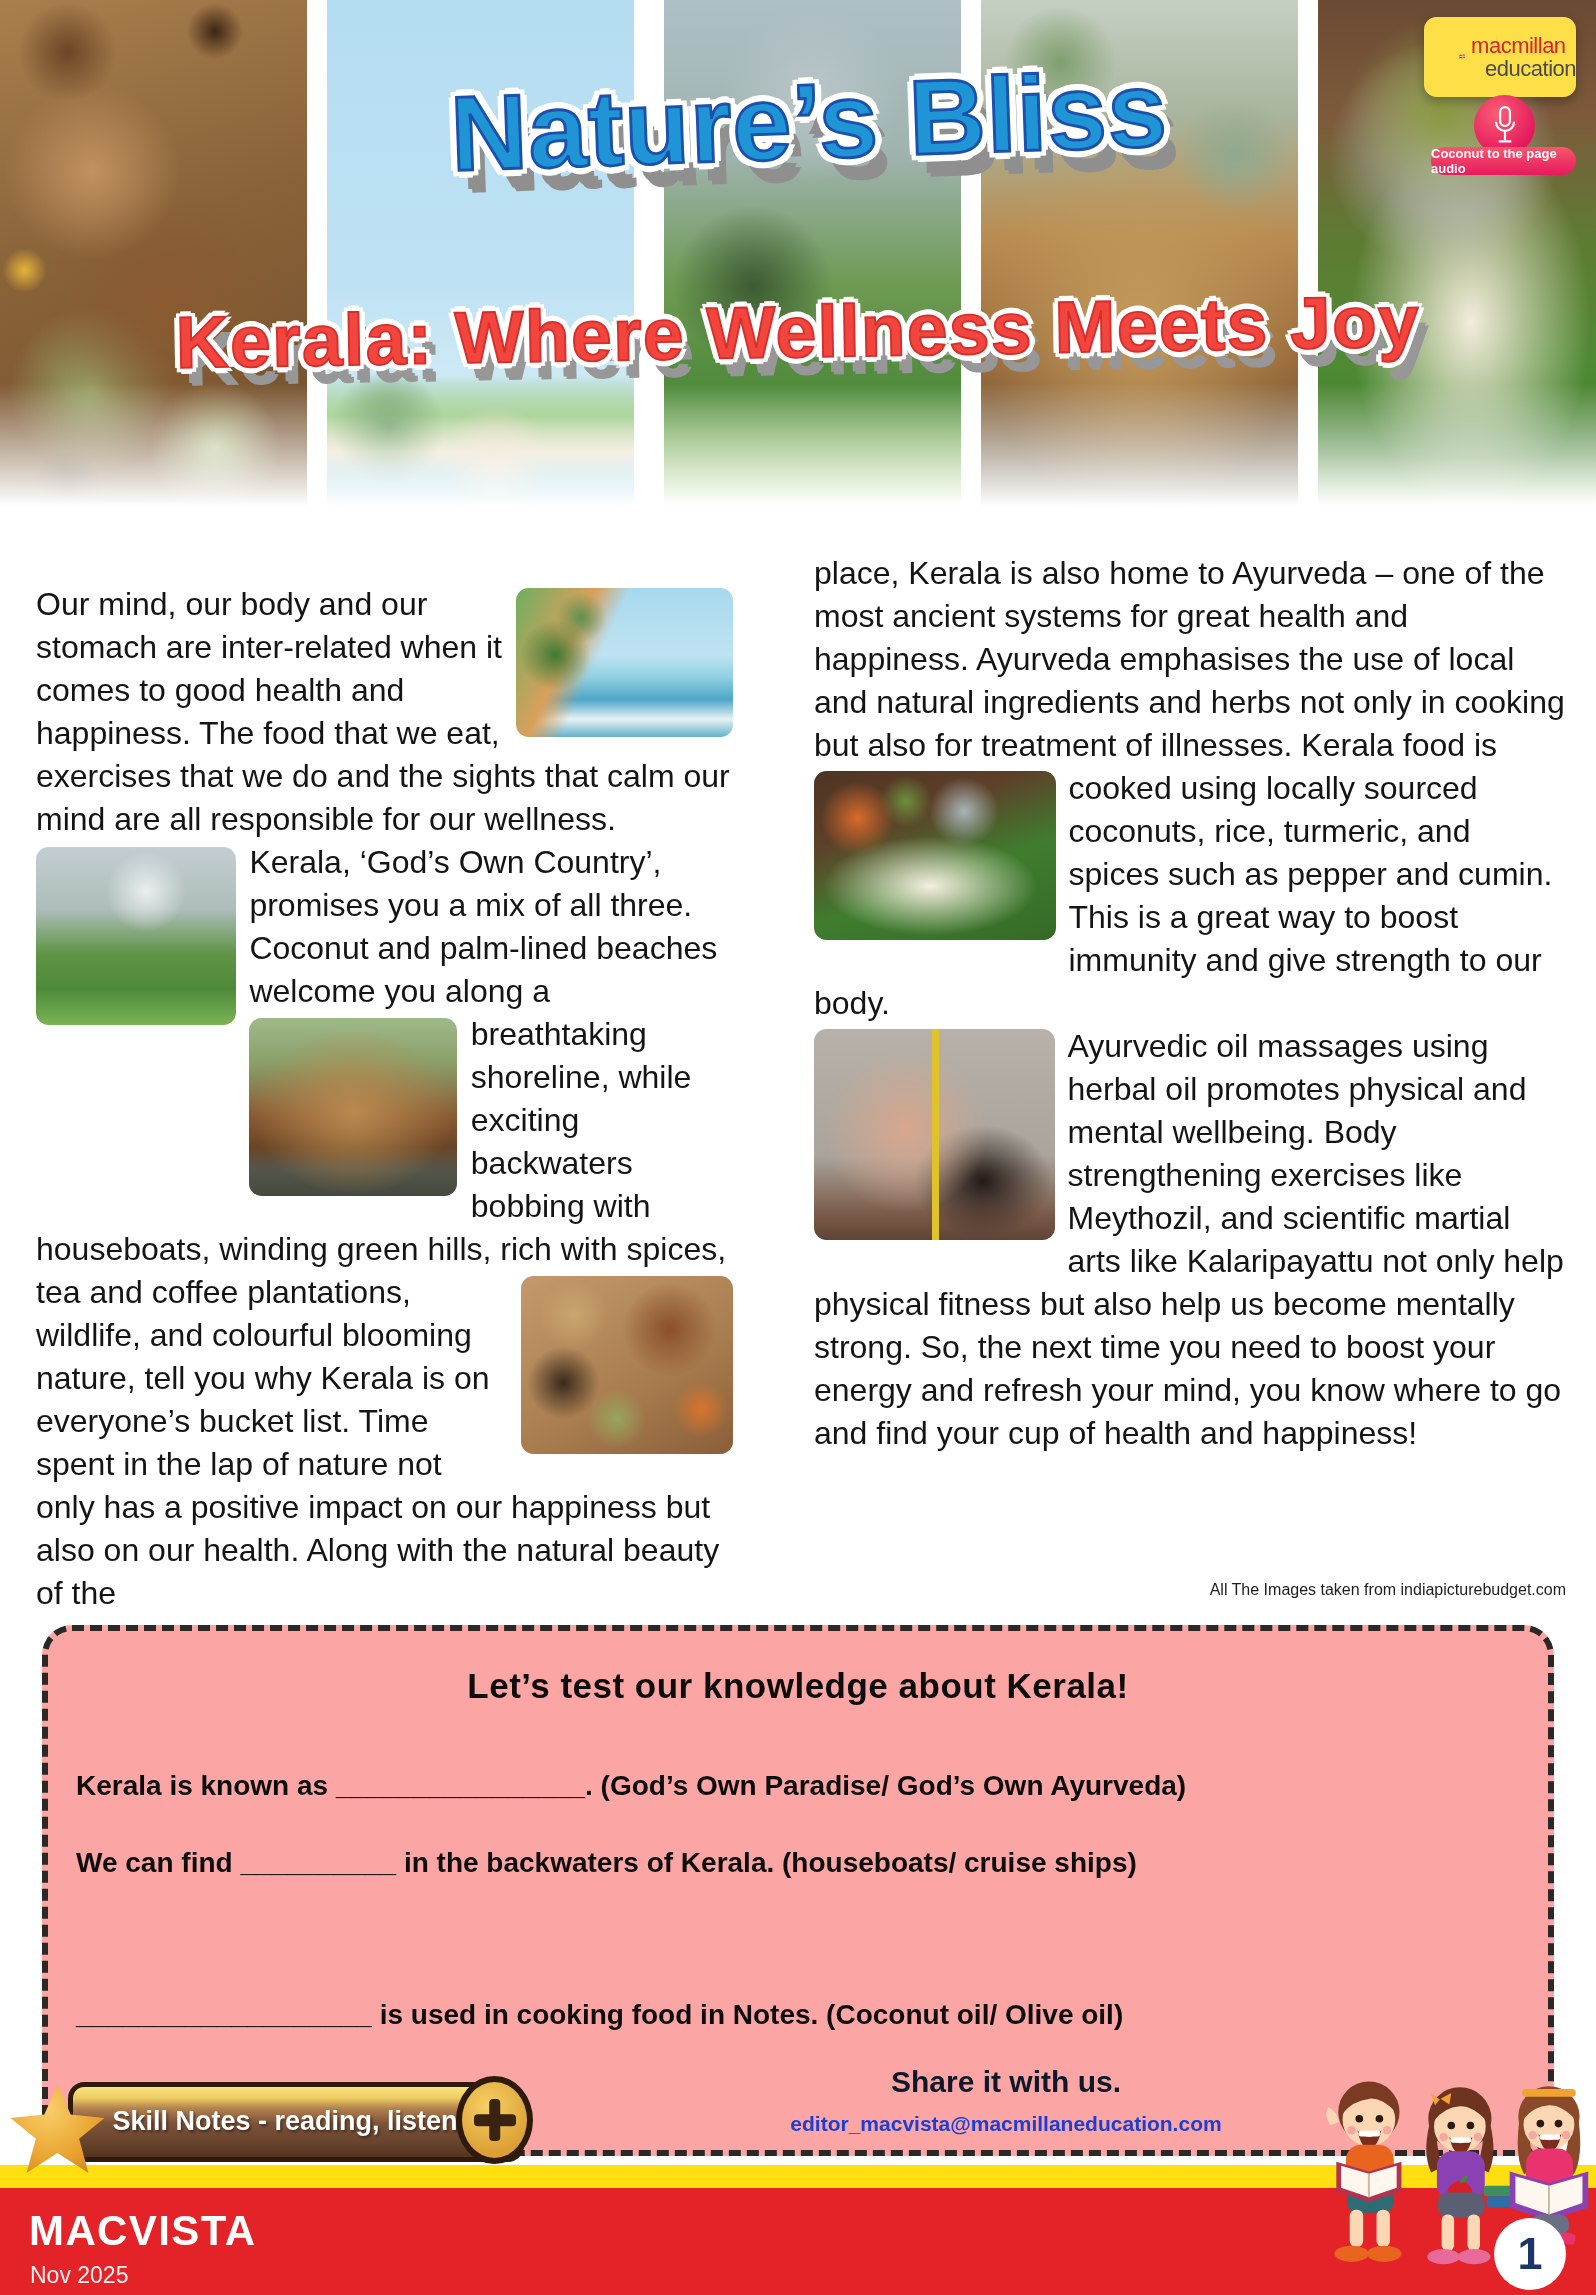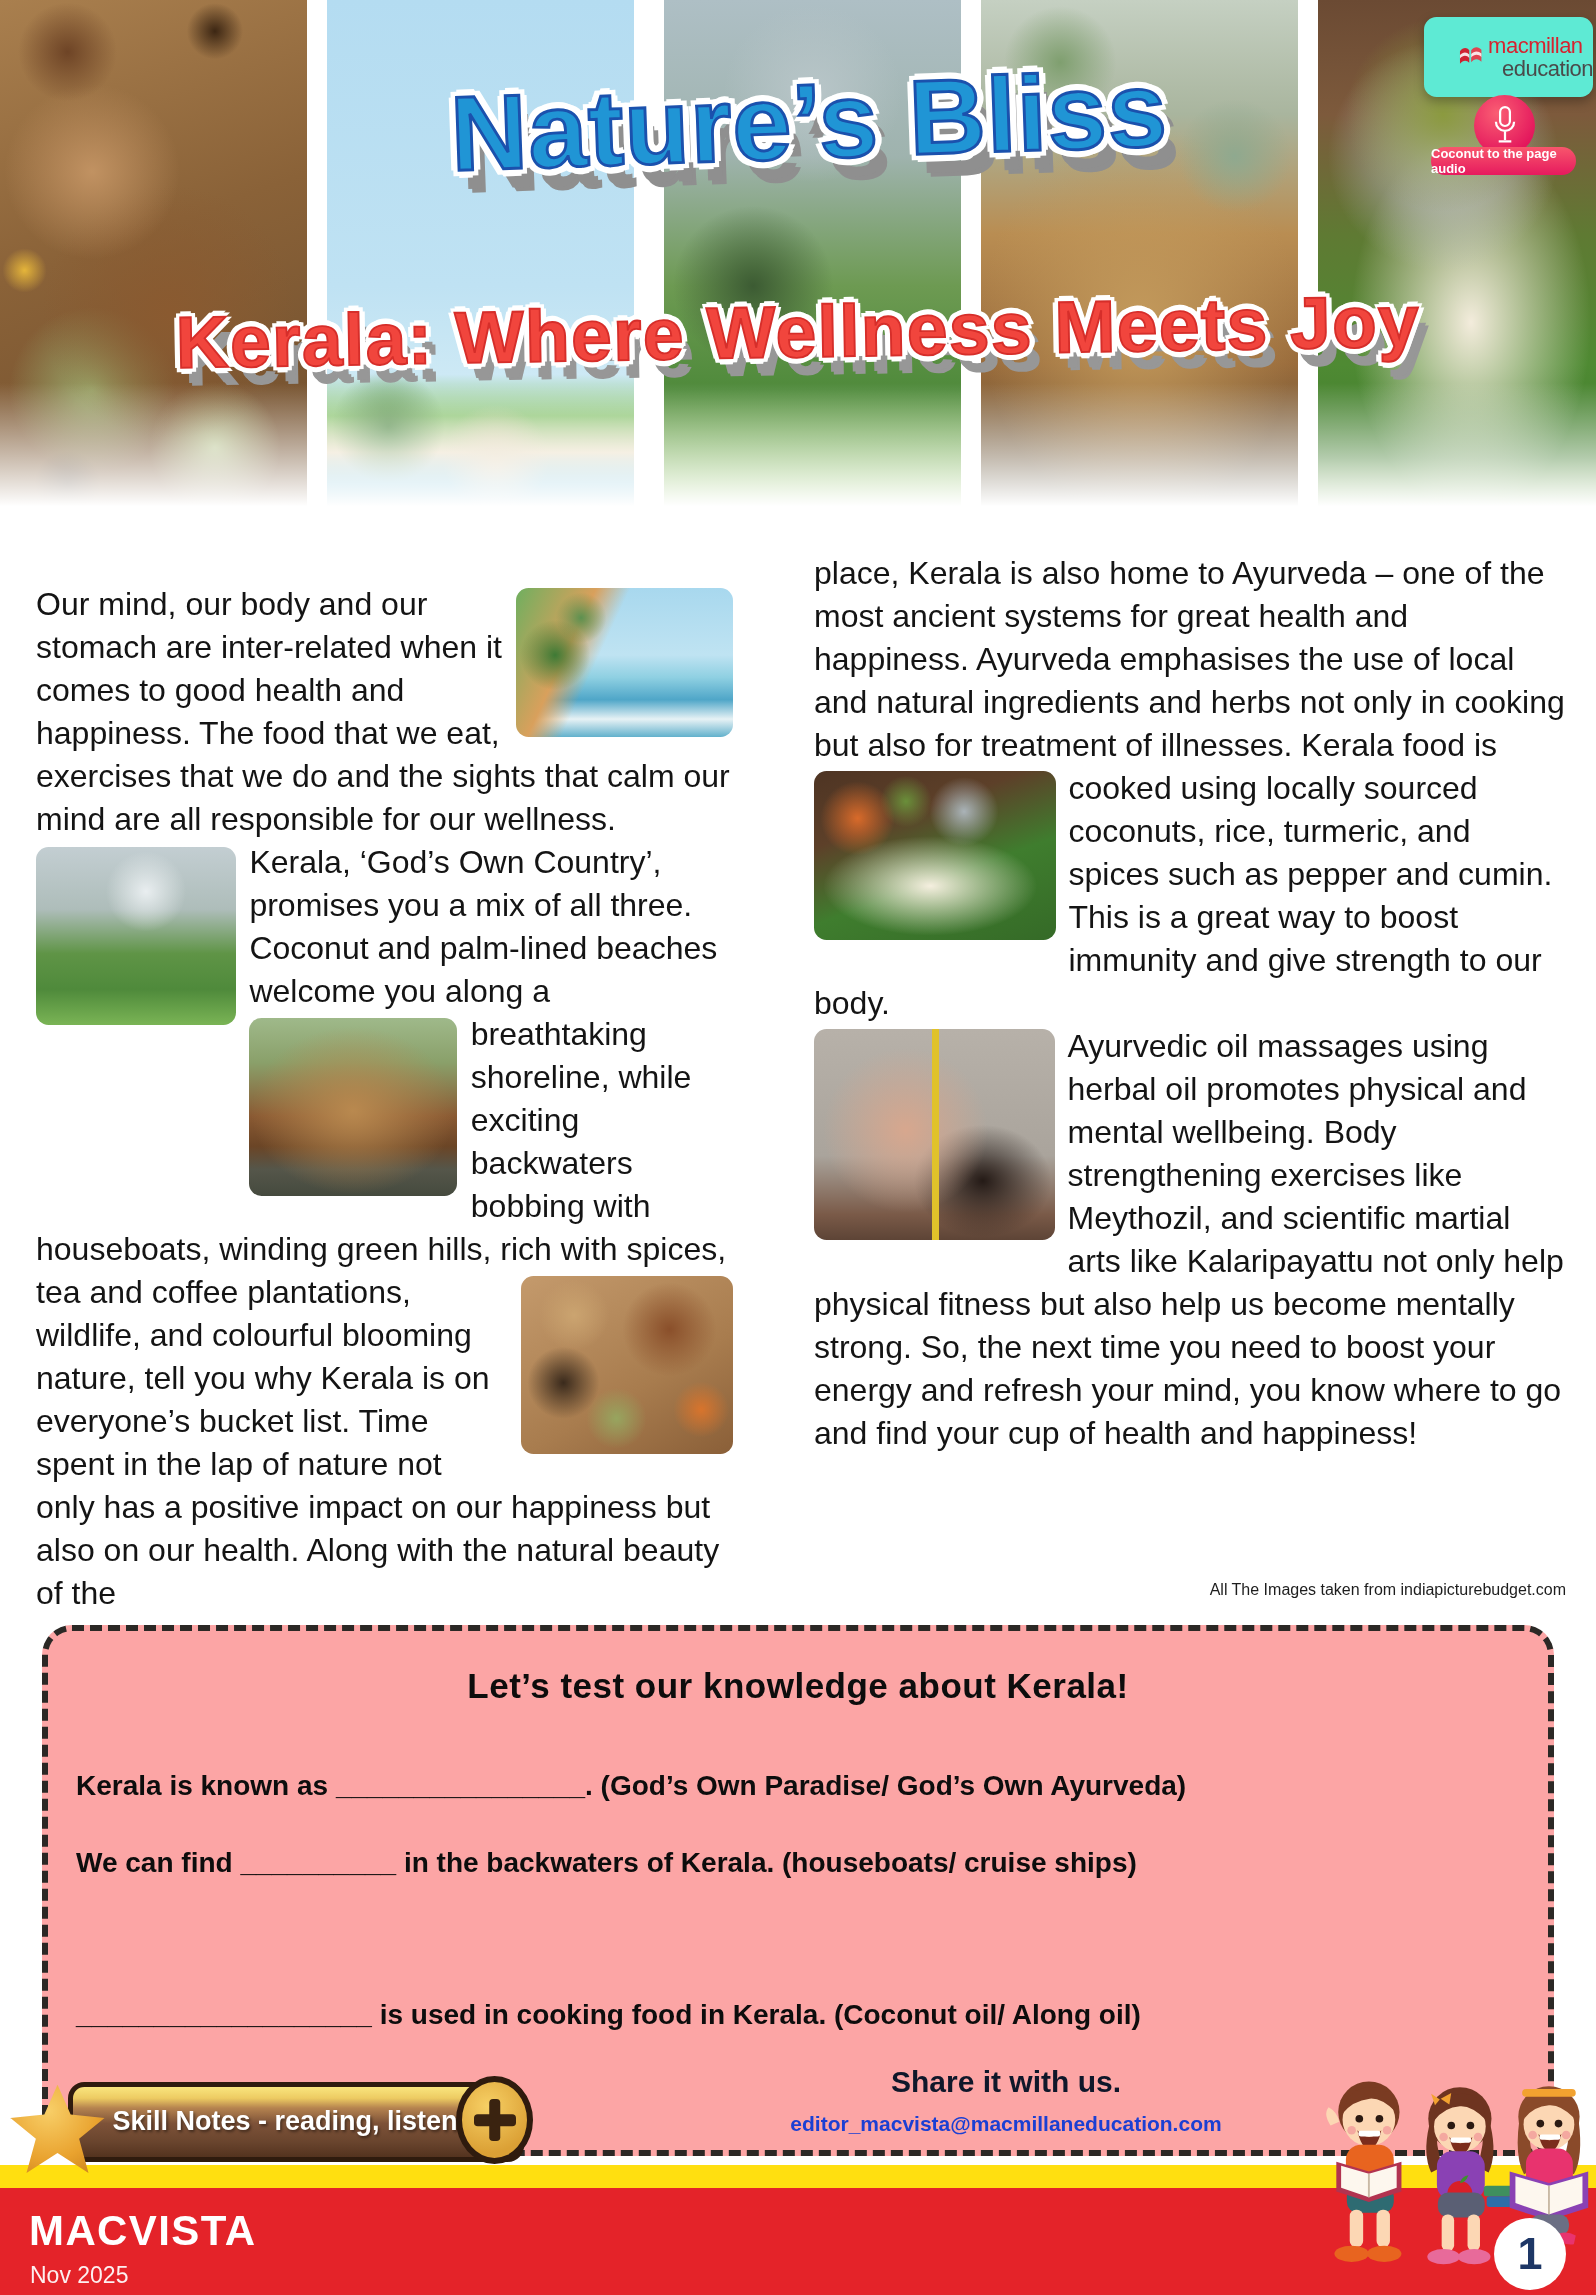--- a/index.html
+++ b/index.html
@@ -73,22 +73,22 @@
     text-align:center; font-size:73px; font-weight:bold; letter-spacing:1.4px;
     color:#f1453d; -webkit-text-stroke:1.9px #d62e2a;
     transform:rotate(-1deg);
     text-shadow:
       -6.2px 0 0 #fff, 6.2px 0 0 #fff, 0 -6.2px 0 #fff, 0 6.2px 0 #fff,
       -4.3px -4.3px 0 #fff, 4.3px -4.3px 0 #fff, -4.3px 4.3px 0 #fff, 4.3px 4.3px 0 #fff,
       7.7px 15.3px 0 #979797, 10.5px 18px 0 #979797;
   }
 
   
-  .logo-card { position:absolute; left:1424px; top:17px; width:169px; height:80px;
-    background:#5eead4; border-radius:12.5px; box-shadow:0 4.8px 10.5px rgba(0,0,0,.28);
+  .logo-card { position:absolute; left:1424px; top:17px; width:152px; height:80px;
+    background:#fde047; border-radius:12.5px; box-shadow:0 4.8px 10.5px rgba(0,0,0,.28);
     display:flex; align-items:center; justify-content:center; gap:5.7px;padding-left:35px; }
   .logo-text { line-height:23px; font-size:22px; letter-spacing:-0.5px; }
   .logo-text .l1 { color:#d62330; }
   .logo-text .l2 { color:#4a4a4a;margin-left:14px; }
   .audio-circle { position:absolute; left:1474px; top:95px; width:61px; height:61px;
     border-radius:50%; background:radial-gradient(circle at 38% 30%, #fa5e73, #e3155c 75%);
     display:flex; align-items:center; justify-content:center; }
   .audio-pill { position:absolute; left:1431px; top:147px; width:145px; height:28px;
     border-radius:14.4px; background:linear-gradient(180deg,#f8566c,#e61a5e);
     color:#fff; font-weight:bold; font-size:13px;
@@ -239,21 +239,21 @@
       <p><span class="txt">place, Kerala is also home to Ayurveda – one of the most ancient systems for great health and happiness. Ayurveda emphasises the use of local and natural ingredients and herbs not only in cooking but also for treatment of illnesses. Kerala </span><span class="ph ph-meal fl"></span><span class="txt">food is cooked using locally sourced coconuts, rice, turmeric, and spices such as pepper and cumin. This is a great way to boost immunity and give strength to our body.</span></p>
       <p><span class="ph ph-massage fl"></span><span class="txt">Ayurvedic oil massages using herbal oil promotes physical and mental wellbeing. Body strengthening exercises like Meythozil, and scientific martial arts like Kalaripayattu not only help physical fitness but also help us become mentally strong. So, the next time you need to boost your energy and refresh your mind, you know where to go and find your cup of health and happiness!</span></p>
     </div>
   </div>
   <div class="credit">All The Images taken from indiapicturebudget.com</div>
 
   <div class="quiz">
     <div class="quiz-title">Let’s test our knowledge about Kerala!</div>
     <div class="q q1">Kerala is known as ________________. (God’s Own Paradise/ God’s Own Ayurveda)</div>
     <div class="q q2">We can find __________ in the backwaters of Kerala. (houseboats/ cruise ships)</div>
-    <div class="q q4">___________________ is used in cooking food in Kerala. (Coconut oil/ Along oil)</div>
+    <div class="q q4">___________________ is used in cooking food in Notes. (Coconut oil/ Olive oil)</div>
   </div>
 
   <div class="share">
     <div class="share-h">Share it with us.</div>
     <div class="share-e">editor_macvista@macmillaneducation.com</div>
   </div>
 
   <div class="skill">
     <div class="log">
       <div class="log-label">Skill Notes - reading, listening,</div>

